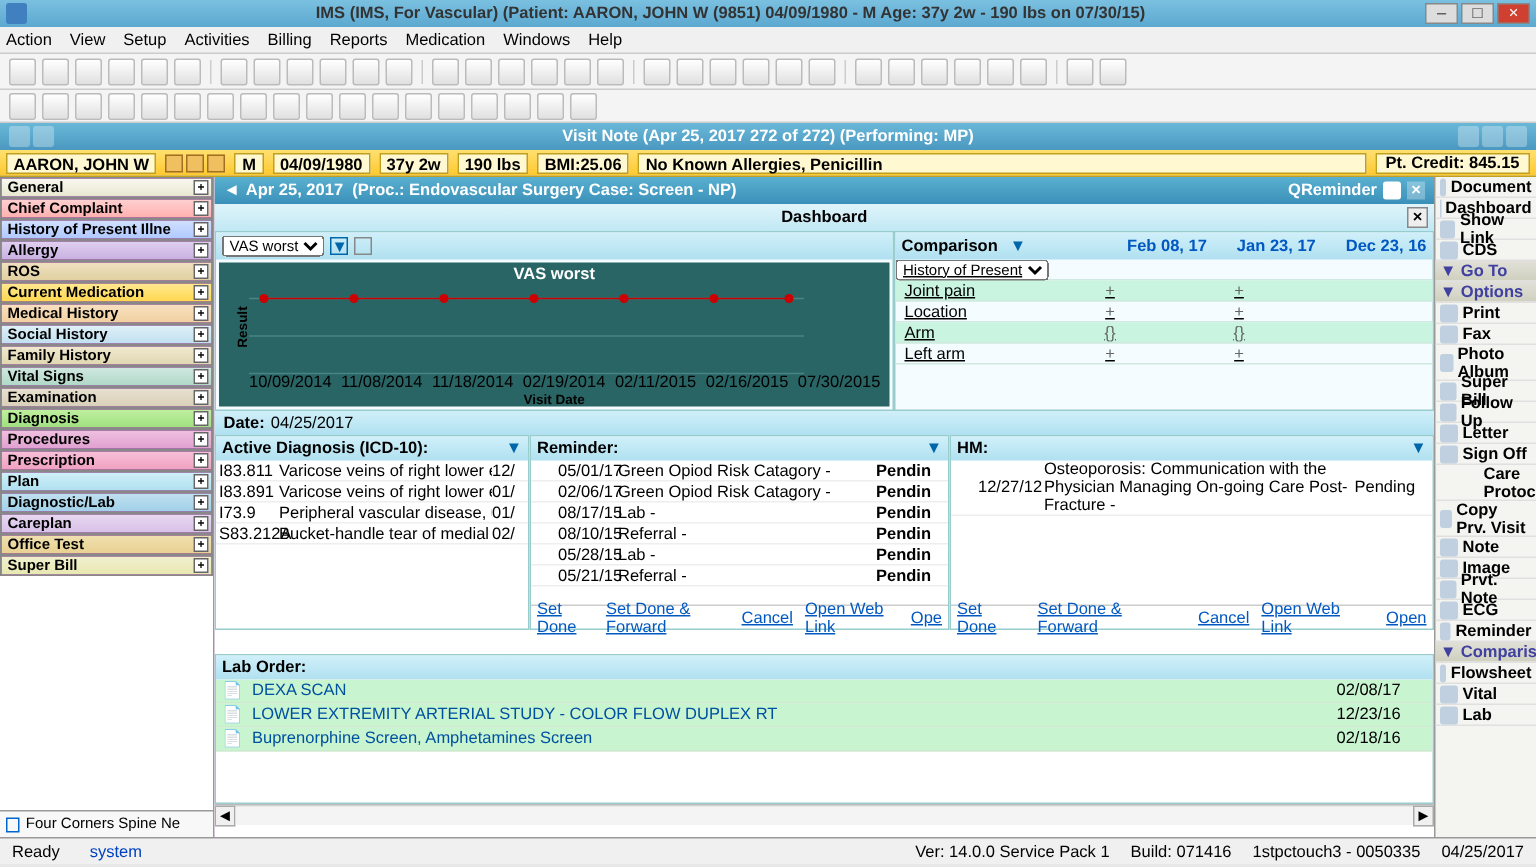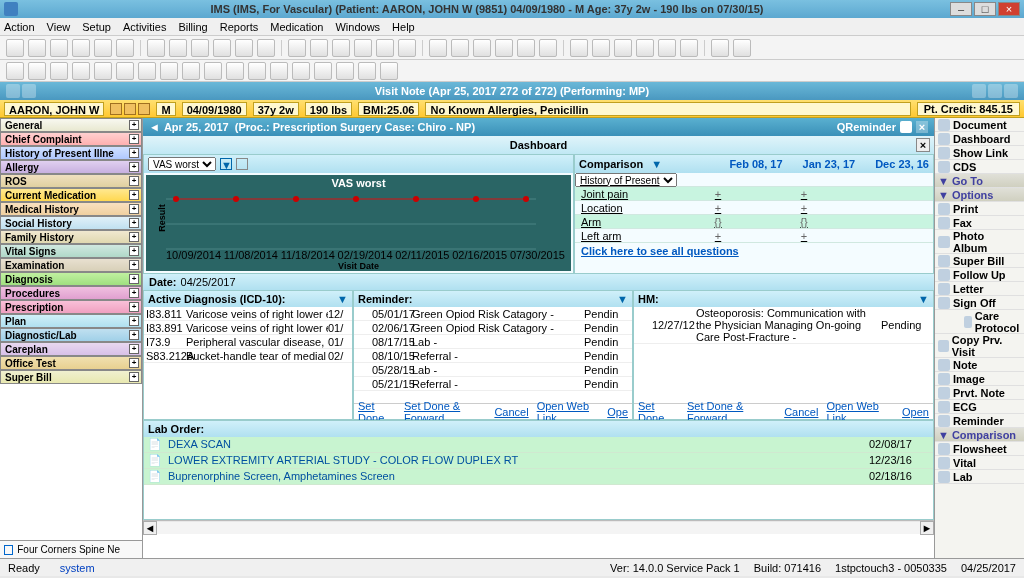--- a/index.html
+++ b/index.html
@@ -59,31 +59,31 @@
 .datebar { background:linear-gradient(#d0f0fa,#b0e0f0); height:16px; padding:0 6px; display:flex; align-items:center; }
 .datebar b { margin-right:4px; }
 .dashrow2 { display:flex; height:130px; }
 .panel { border:1px solid #9cc; background:#fff; display:flex; flex-direction:column; font-size:10px; }
 .panel .phdr { background:linear-gradient(#d0f0fa,#b0e0f0); height:16px; display:flex; align-items:center; padding:0 4px; font-weight:bold; }
 .panel .pbody { flex:1; overflow:hidden; }
 .panel .prow { display:flex; height:14px; align-items:center; border-bottom:1px solid #eee; padding:0 2px; }
 .panel .pfoot { height:16px; display:flex; align-items:center; gap:8px; padding:0 4px; color:#0058c0; border-top:1px solid #ccc; }
 .panel .pfoot span { text-decoration:underline; cursor:pointer; }
 .adiag { width:210px; } .adiag .c1{width:40px;} .adiag .c2{flex:1;overflow:hidden;white-space:nowrap;} .adiag .c3{width:22px;}
-.remind { width:280px; } .remind .c1{width:56px;padding-left:16px;} .remind .c2{flex:1;} .remind .c3{width:46px;}
+.remind { width:280px; } .remind .c1{width:56px;padding-left:16px;} .remind .c2{flex:1;} .remind .c3{width:46px;font-weight:bold;}
 .hm { flex:1; } .hm .c1{width:60px;padding-left:16px;} .hm .c2{flex:1;} .hm .c3{width:50px;}
-.laborder { height:100px; border:1px solid #9cc; margin-top:0; display:flex; flex-direction:column; }
+.laborder { height:100px; border:1px solid #9cc; margin-top:16px; display:flex; flex-direction:column; }
 .laborder .phdr { background:linear-gradient(#d0f0fa,#b0e0f0); height:16px; padding:0 4px; font-weight:bold; line-height:16px; }
 .laborder .lbody { flex:1; overflow:hidden; }
 .laborder .lrow { display:flex; align-items:flex-start; padding:1px 4px; border-bottom:1px solid #d0e8d0; background:#c8f4d0; font-size:10px; }
 .laborder .lrow .li1{width:20px;} .laborder .lrow .li2{flex:1;color:#0050a0;} .laborder .lrow .li3{width:60px;}
 .hscroll { height:14px; background:#e8e8e8; border-top:1px solid #bbb; display:flex; align-items:center; }
 .hscroll .ar { width:14px; text-align:center; border:1px solid #aaa; background:#f0f0f0; cursor:pointer; }
 .hscroll .track { flex:1; background:#f4f4f4; height:12px; }
-.rightcol { width:90px; background:#f4f4f0; border-left:1px solid #999; display:flex; flex-direction:column; }
+.rightcol { width:68px; background:#f4f4f0; border-left:1px solid #999; display:flex; flex-direction:column; }
 .ritem { height:14px; display:flex; align-items:center; padding:0 3px; gap:3px; cursor:pointer; border-bottom:1px solid #e0e0e0; font-size:10px; }
 .ritem .ric { width:12px; height:12px; background:#c0d0e0; border-radius:2px; }
 .ritem.hdr { background:linear-gradient(#e0e0d8,#d0d0c0); font-weight:bold; color:#4040a0; }
 .ritem b { font-weight:bold; }
 .statusbar { height:18px; background:#f0f0f0; border-top:1px solid #999; display:flex; align-items:center; padding:0 8px; gap:20px; font-size:10px; }
 .statusbar .sys { color:#0040c0; font-weight:normal; }
 .statusbar .right { margin-left:auto; display:flex; gap:14px; }
 </style>
 </head>
 <body>
@@ -226,21 +226,21 @@
     <div class="leftfoot">
       <span style="width:10px;height:10px;border:1px solid #06c;margin-right:4px;"></span>
       <input value="Four Corners Spine Ne" style="">
     </div>
   </div>
 
   <div class="center">
     <div class="procbar">
       <span style="margin-right:4px;">◄</span>
       <span>Apr 25, 2017</span>&nbsp;&nbsp;
-      <span>(Proc.: Prescription Surgery  Case: Chiro - NP)</span>
+      <span>(Proc.: Endovascular Surgery  Case: Screen - NP)</span>
       <span class="rem">
           <span>QReminder</span>
       <span style="width:12px;height:12px;background:#fff;border-radius:2px;"></span>
       <span style="width:12px;height:12px;background:rgba(255,255,255,.3);text-align:center;">×</span>
         </span>
     </div>
     <div class="dashhdr">
       <span>Dashboard</span>
       <span class="dclose">×</span>
     </div>
@@ -315,21 +315,20 @@
               <span class="rcell">{<c_image_2>}</c_image_2></span>
               <span class="rcell"></span>
             </div>
             <div class="comprow">
               <span class="rlab">Left arm</span>
               <span class="rcell">+</span>
               <span class="rcell">+</span>
               <span class="rcell"></span>
             </div>
           </div>
-        <div class="seeall">Click here to see all questions</div>
       </div>
     </div>
 
     <div class="datebar">
       <b>Date:</b>
       <span>04/25/2017</span>
     </div>
 
     <div class="dashrow2">
       <div class="panel adiag">

